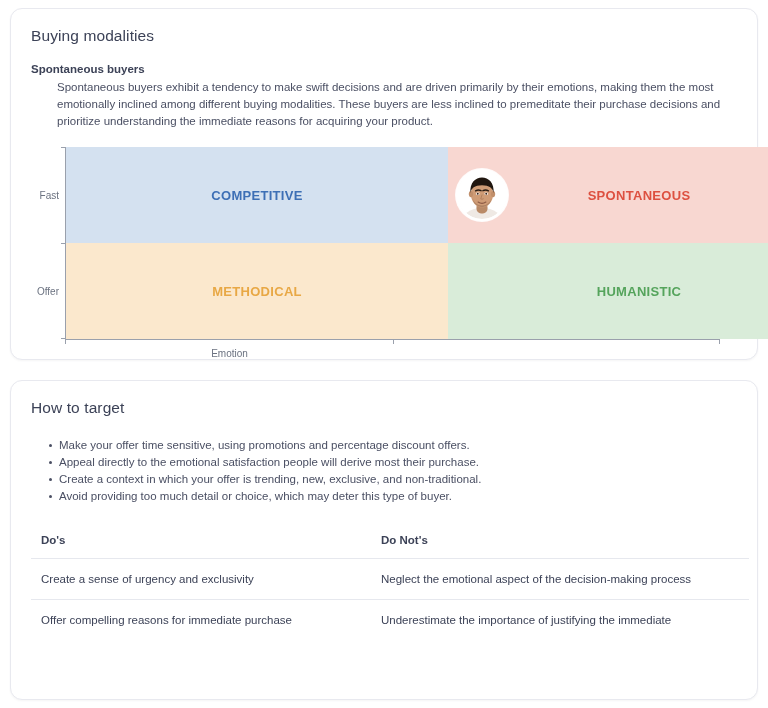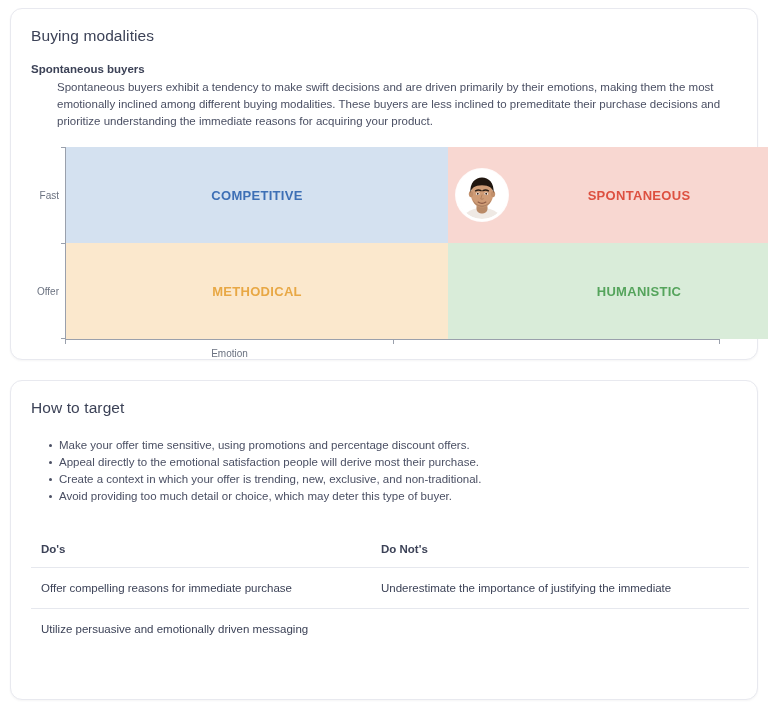--- a/index.html
+++ b/index.html
@@ -157,21 +157,21 @@
   .bullets li:before {
     content: "";
     position: absolute;
     left: 0; top: 7px;
     width: 3px; height: 3px;
     border-radius: 50%;
     background: #4a4f63;
   }
 
   table.dos {
-    margin-top: 38px;
+    margin-top: 29px;
     width: 718px;
     border-collapse: collapse;
     table-layout: fixed;
   }
   table.dos th {
     text-align: left;
     font-size: 11.5px;
     font-weight: 700;
     color: #3c4257;
     padding: 0 0 12px 10px;
@@ -297,25 +297,25 @@
 
     <table class="dos">
       <thead>
         <tr>
           <th class="col-a">Do's</th>
           <th class="col-b">Do Not's</th>
         </tr>
       </thead>
       <tbody>
         <tr>
+          <td>Create a sense of urgency and exclusivity</td>
+          <td>Neglect the emotional aspect of the decision-making process</td>
+        </tr>
+        <tr>
           <td>Offer compelling reasons for immediate purchase</td>
           <td>Underestimate the importance of justifying the immediate</td>
         </tr>
-        <tr>
-          <td>Utilize persuasive and emotionally driven messaging</td>
-          <td></td>
-        </tr>
       </tbody>
     </table>
 
   </div>
 
 </div>
 
 </body></html>

